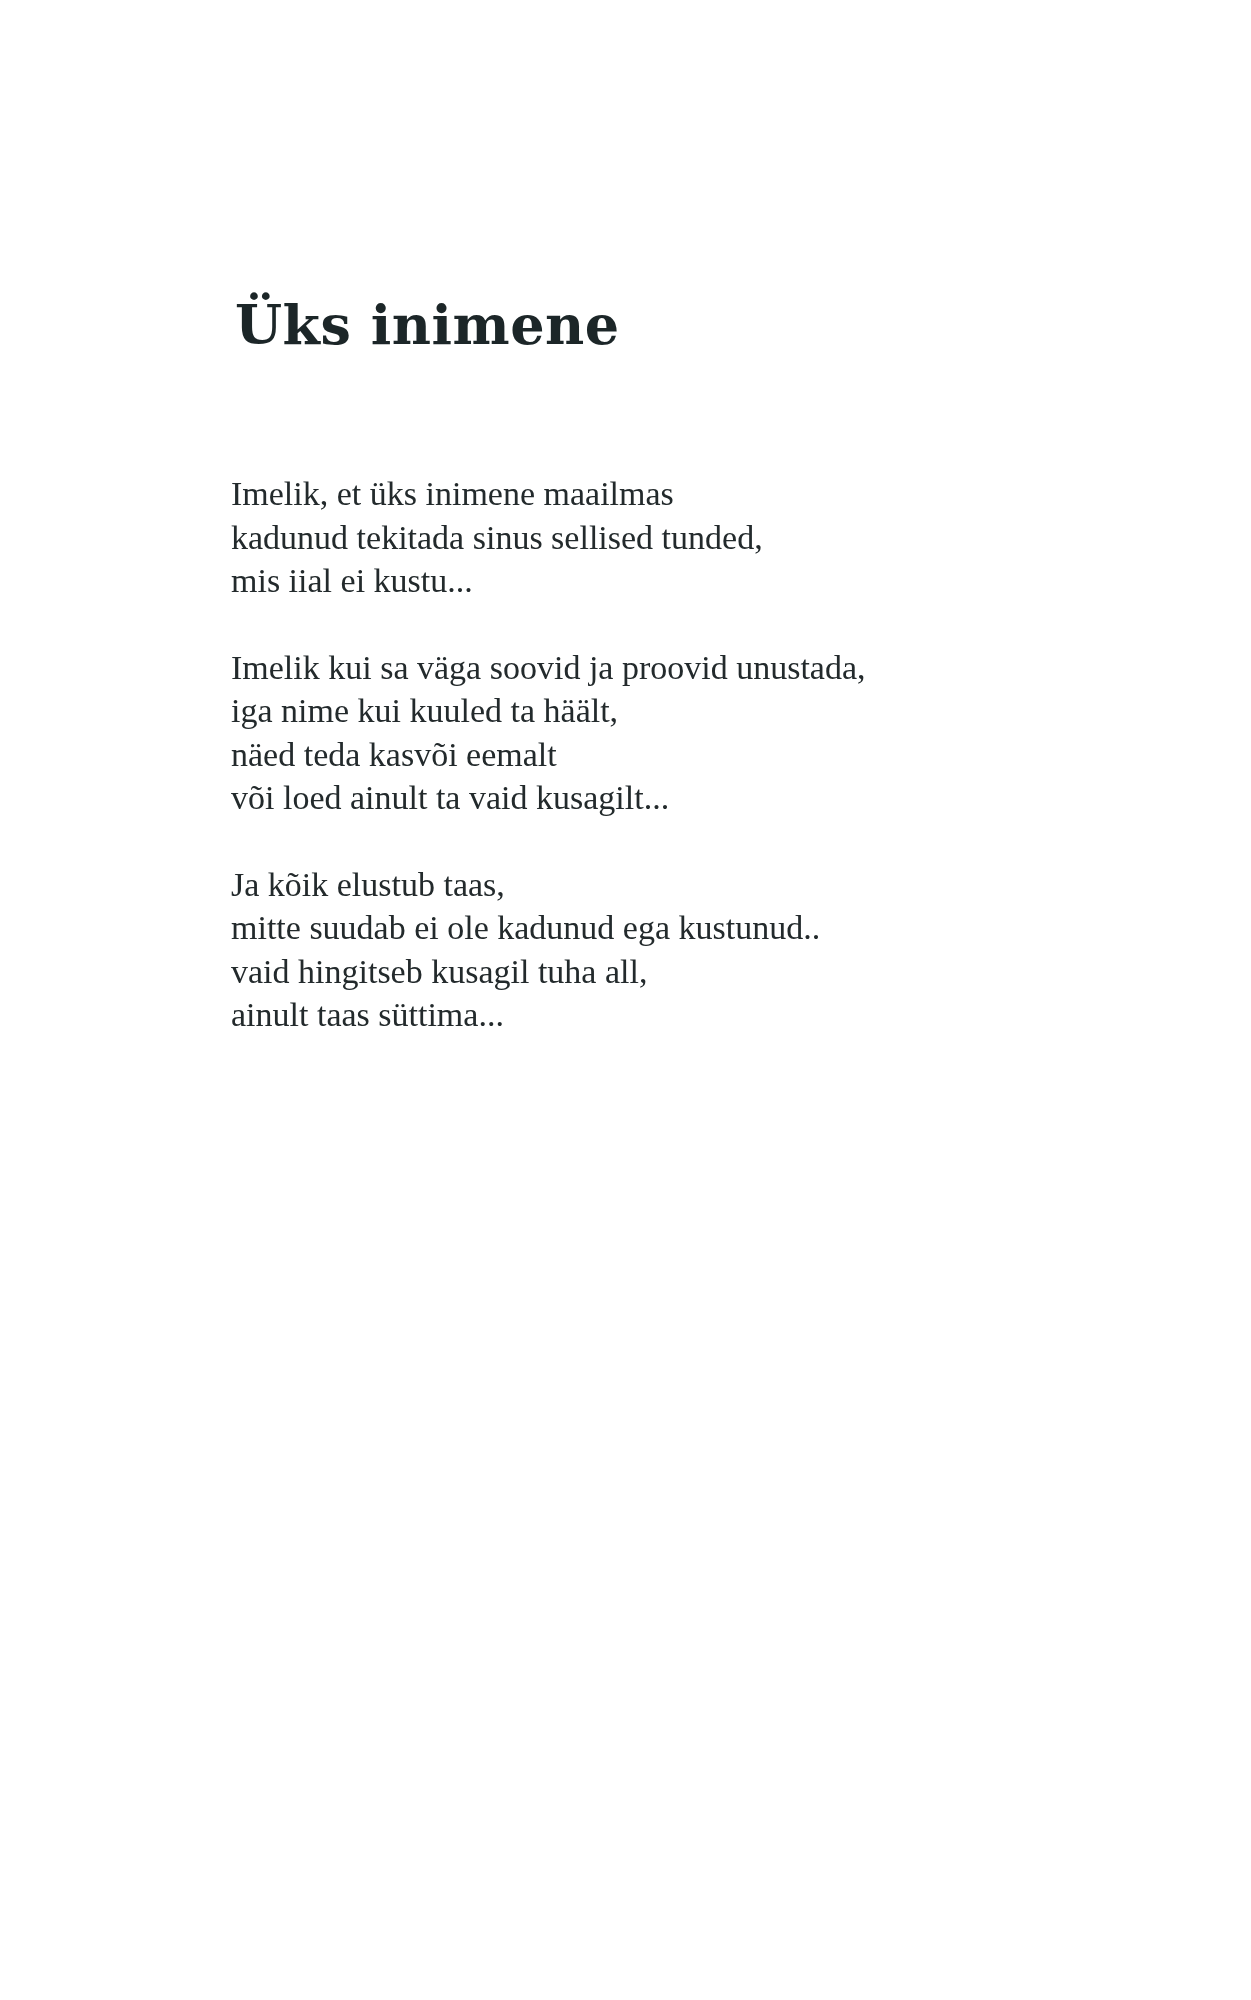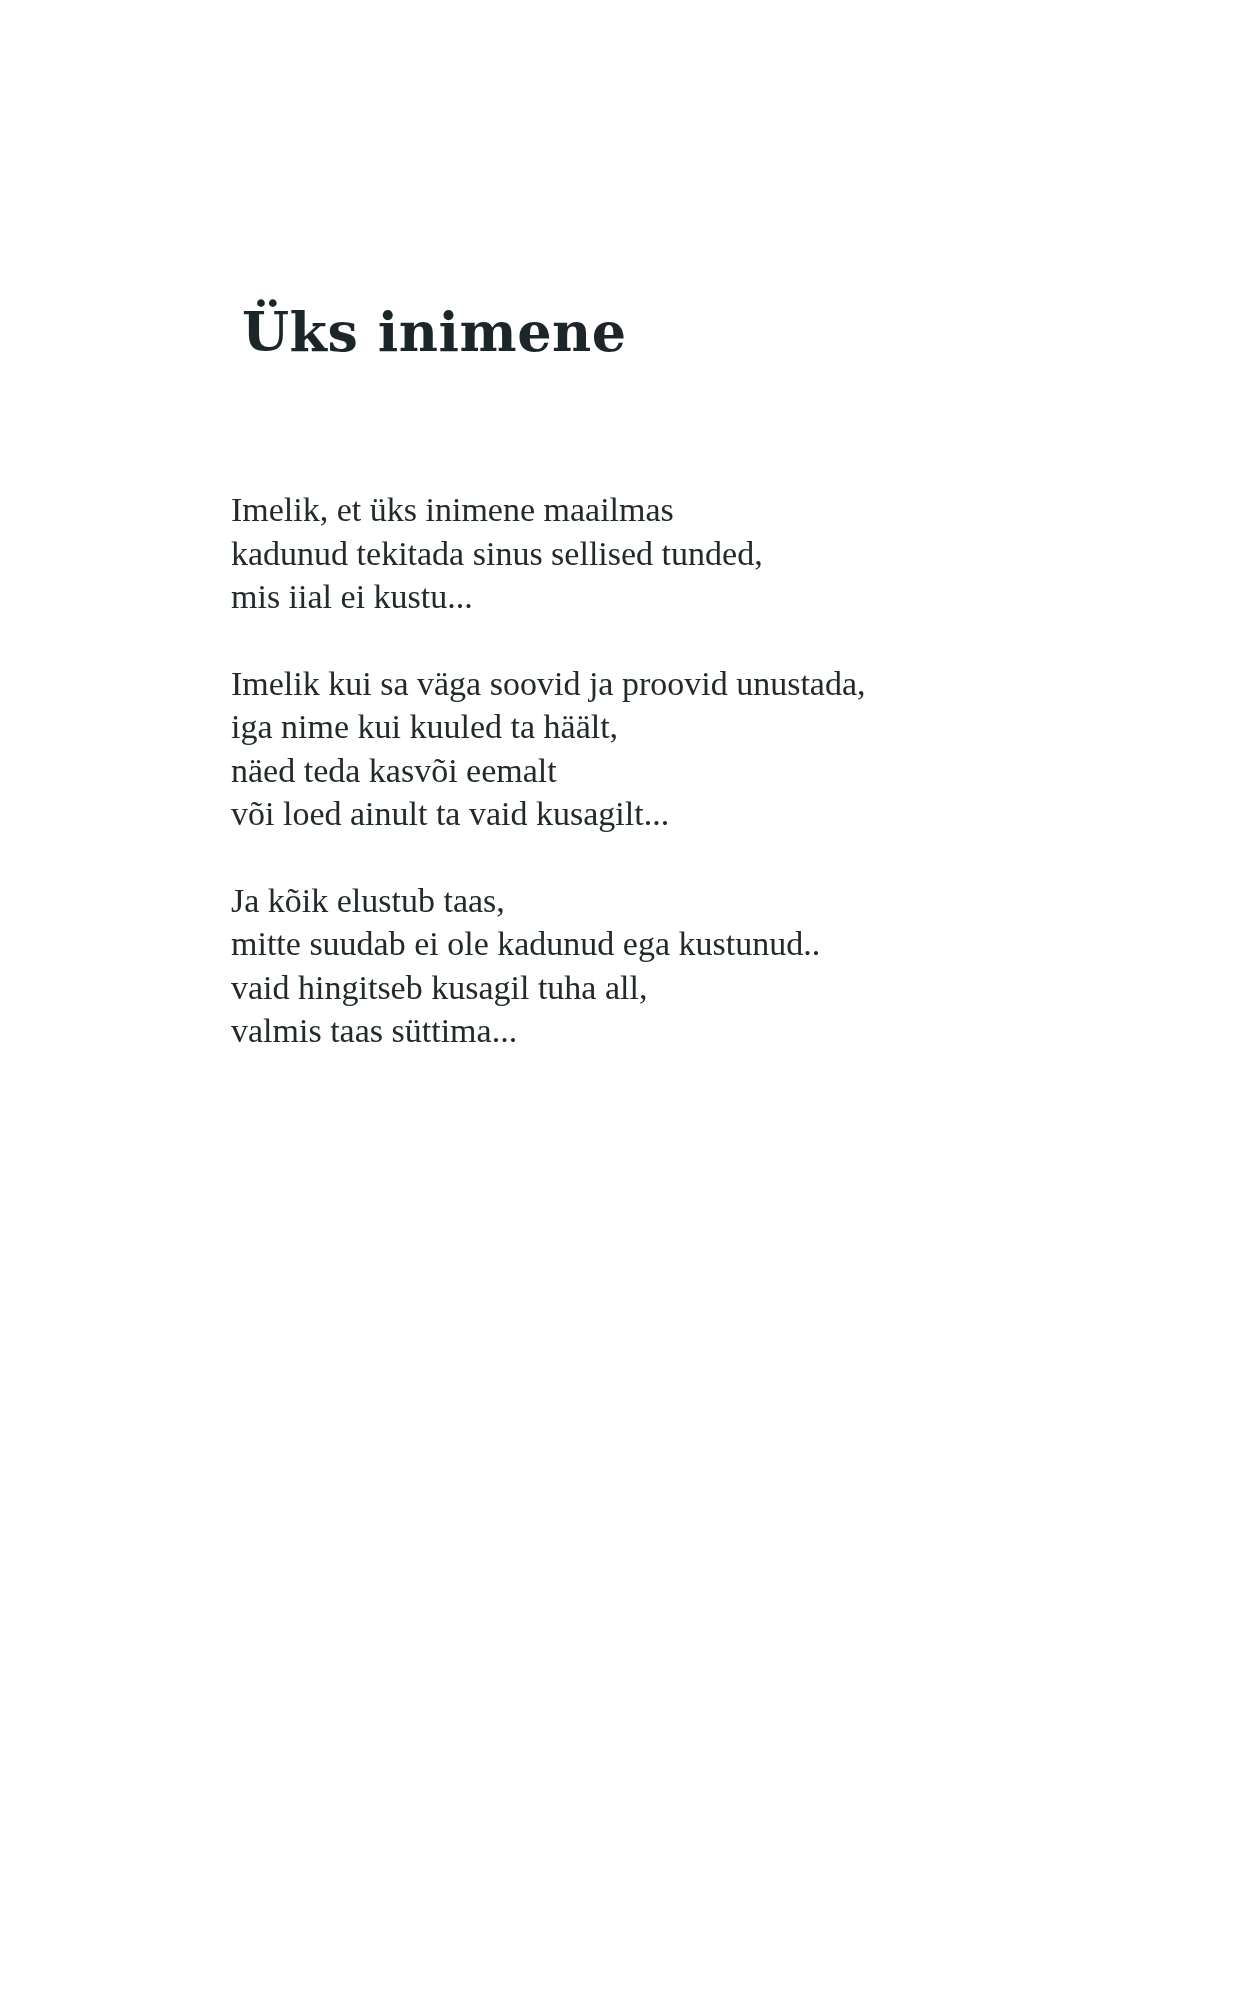--- a/index.html
+++ b/index.html
@@ -1,25 +1,25 @@
 <!DOCTYPE html>
 <html><head>
   <meta charset="utf-8">
   <style>
     html, body { margin: 0; padding: 0; background: #ffffff; }
     body { width: 1251px; height: 2000px; position: relative; overflow: hidden; }
     .page { position: absolute; left: 231px; top: 0; width: 900px; color: #232a2c; }
     .title {
-      position: absolute; left: 0; top: 286px; margin: 11px;
+      position: absolute; left: 0; top: 286px; margin: 4px;
       font-family: "DejaVu Serif", serif; font-weight: bold;
       font-size: 54px; line-height: 70px; color: #1c2628; white-space: nowrap;
       letter-spacing: 0.5px;
     }
     .poem { position: absolute; left: 0; top: 472px; }
-    .stanza { margin: 16px 0 43px 0; }
+    .stanza { margin: 0 0 43px 0; }
     .line {
       display: block; font-family: "Liberation Serif", serif;
       font-size: 34px; line-height: 43.5px; white-space: nowrap; color: #232a2c;
     }
   </style>
 </head>
 <body>
 
 <div class="page">
   <h1 class="title">Üks inimene</h1>
@@ -33,16 +33,16 @@
     <div class="stanza">
       <span class="line">Imelik kui sa väga soovid ja proovid unustada,</span>
       <span class="line">iga nime kui kuuled ta häält,</span>
       <span class="line">näed teda kasvõi eemalt</span>
       <span class="line">või loed ainult ta vaid kusagilt...</span>
     </div>
     <div class="stanza">
       <span class="line">Ja kõik elustub taas,</span>
       <span class="line">mitte suudab ei ole kadunud ega kustunud..</span>
       <span class="line">vaid hingitseb kusagil tuha all,</span>
-      <span class="line">valmis taas süttima...</span>
+      <span class="line">ainult taas süttima...</span>
     </div>
   </div>
 </div>
 
 </body></html>

